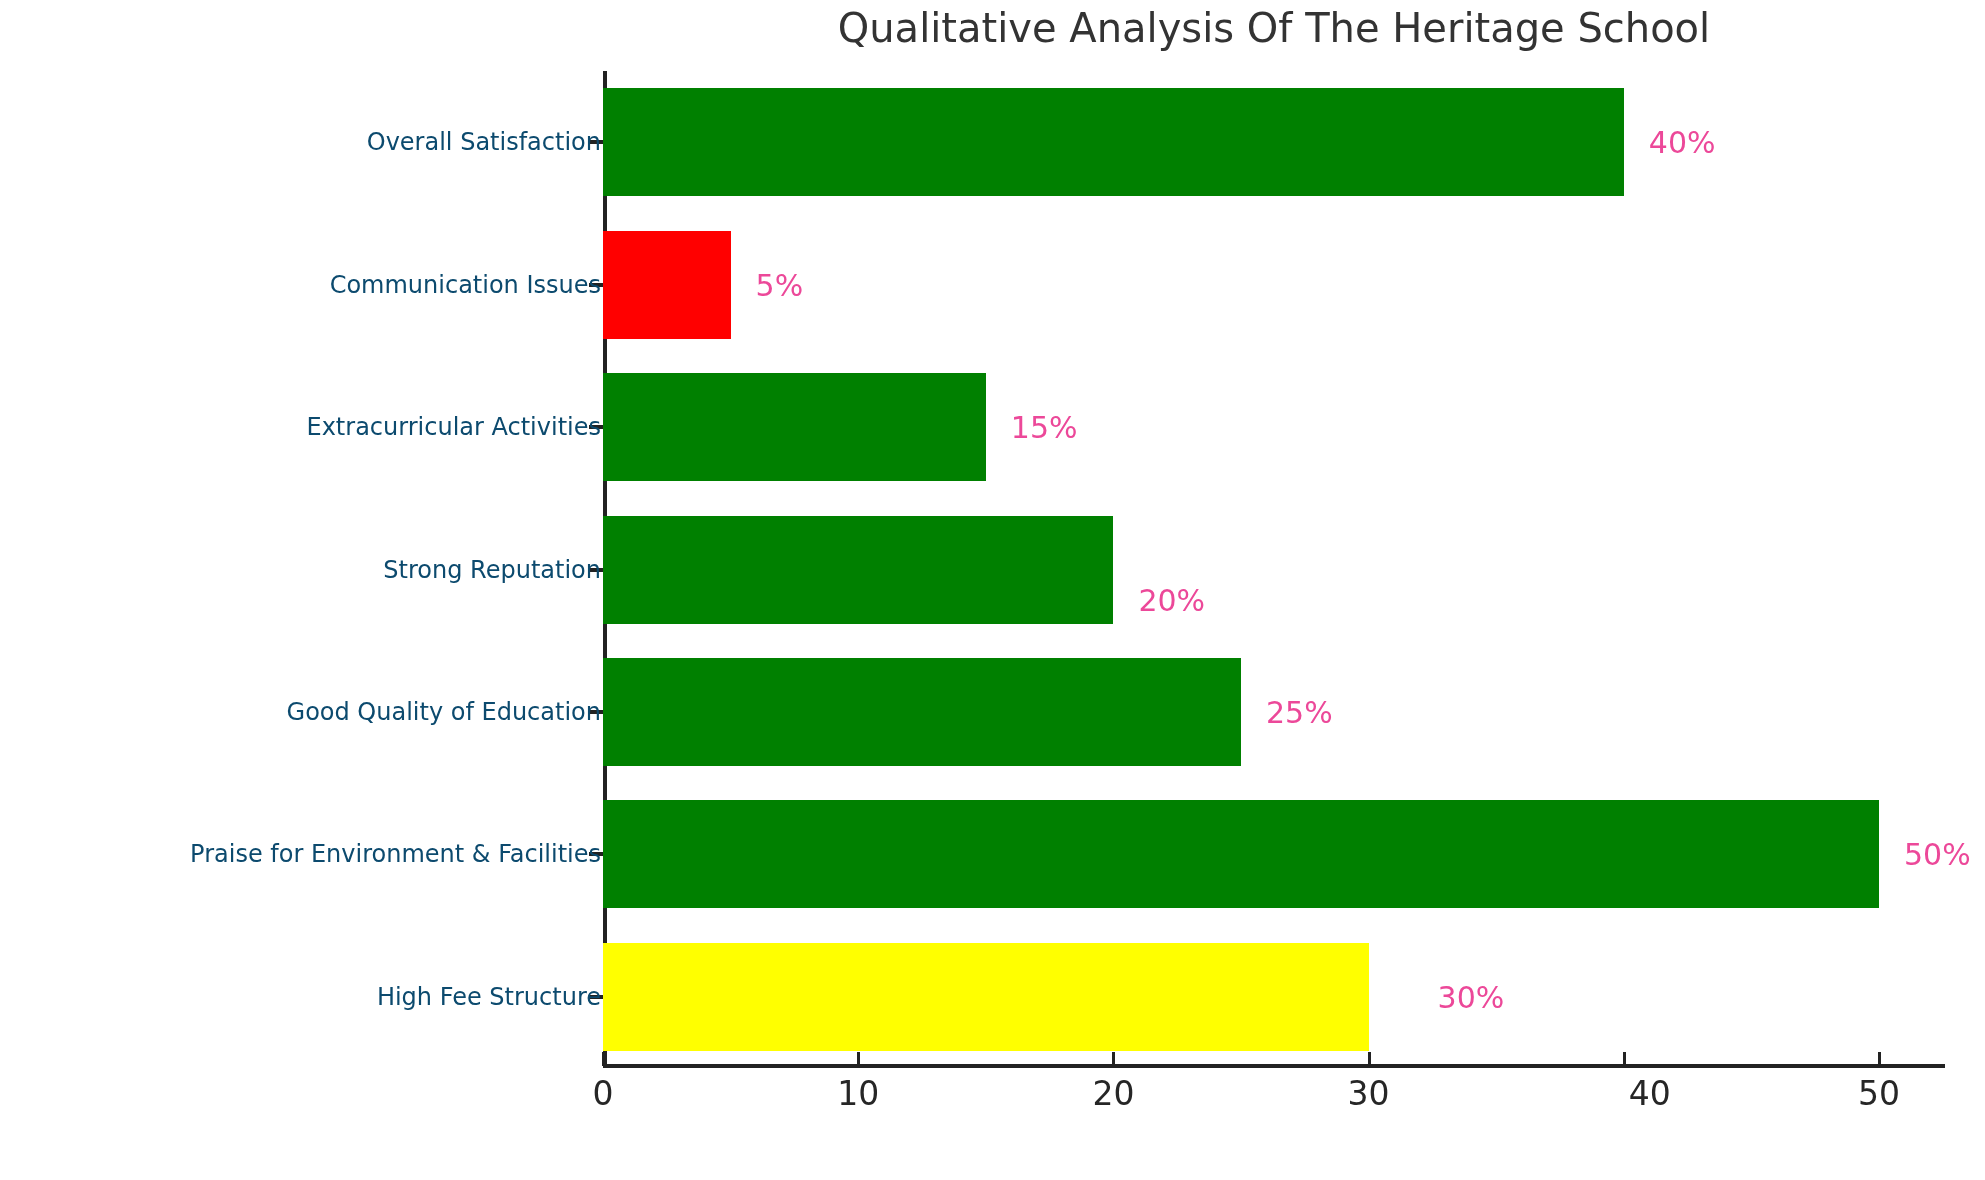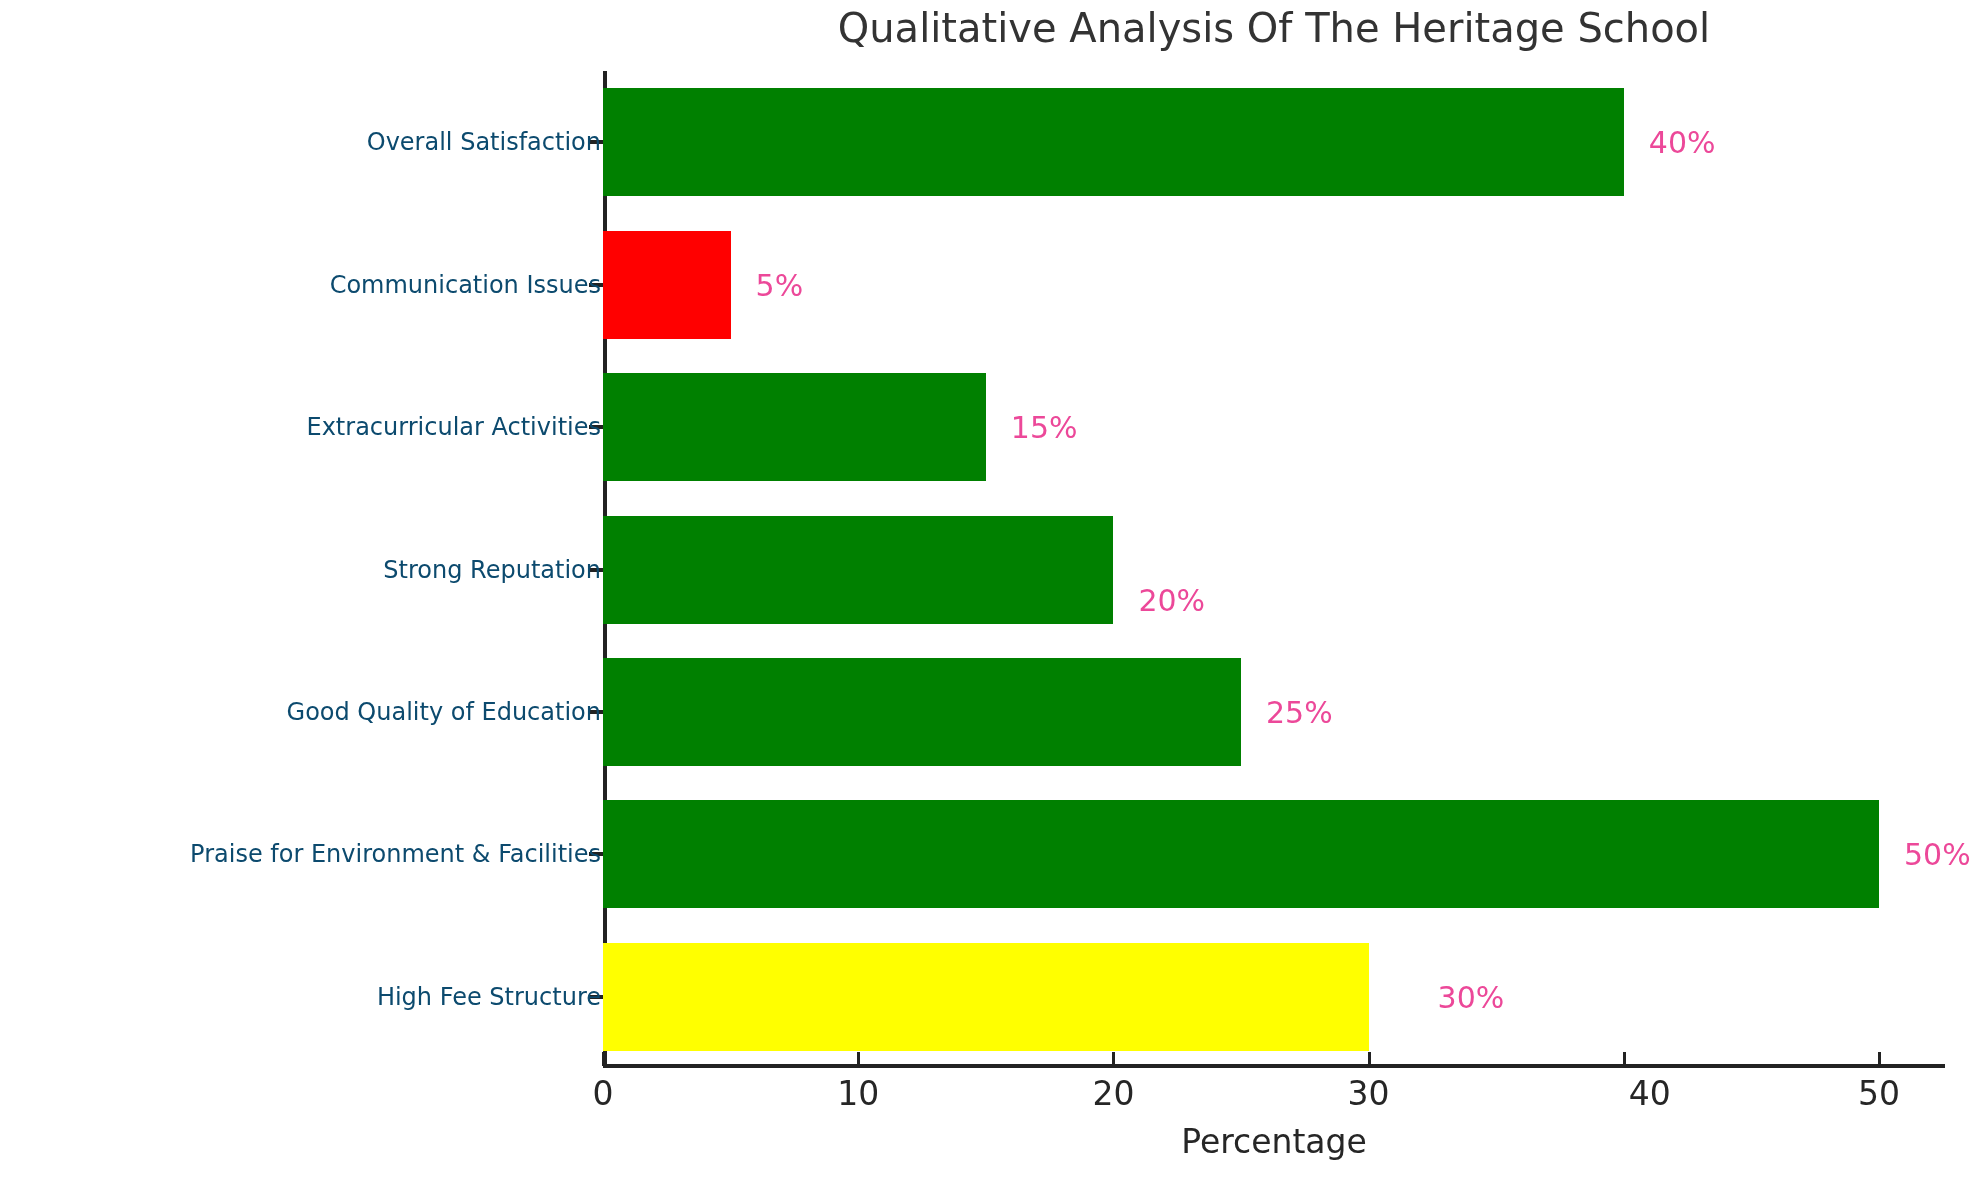--- a/index.html
+++ b/index.html
@@ -168,15 +168,14 @@
       <div class="x-tick-mark" style="left: 1112.4px;"></div>
       <div class="x-tick-label" style="left: 1113.4px;">20</div>
       <div class="x-tick-mark" style="left: 1367.6px;"></div>
       <div class="x-tick-label" style="left: 1368.6px;">30</div>
       <div class="x-tick-mark" style="left: 1622.8px;"></div>
       <div class="x-tick-label" style="left: 1623.8px; margin-left: 26px;">40</div>
       <div class="x-tick-mark" style="left: 1878px;"></div>
       <div class="x-tick-label" style="left: 1879px;">50</div>
     </div>
 
-  <div id="x-axis-label">Percentage</div>
 
 </div>
 
 </body></html>

